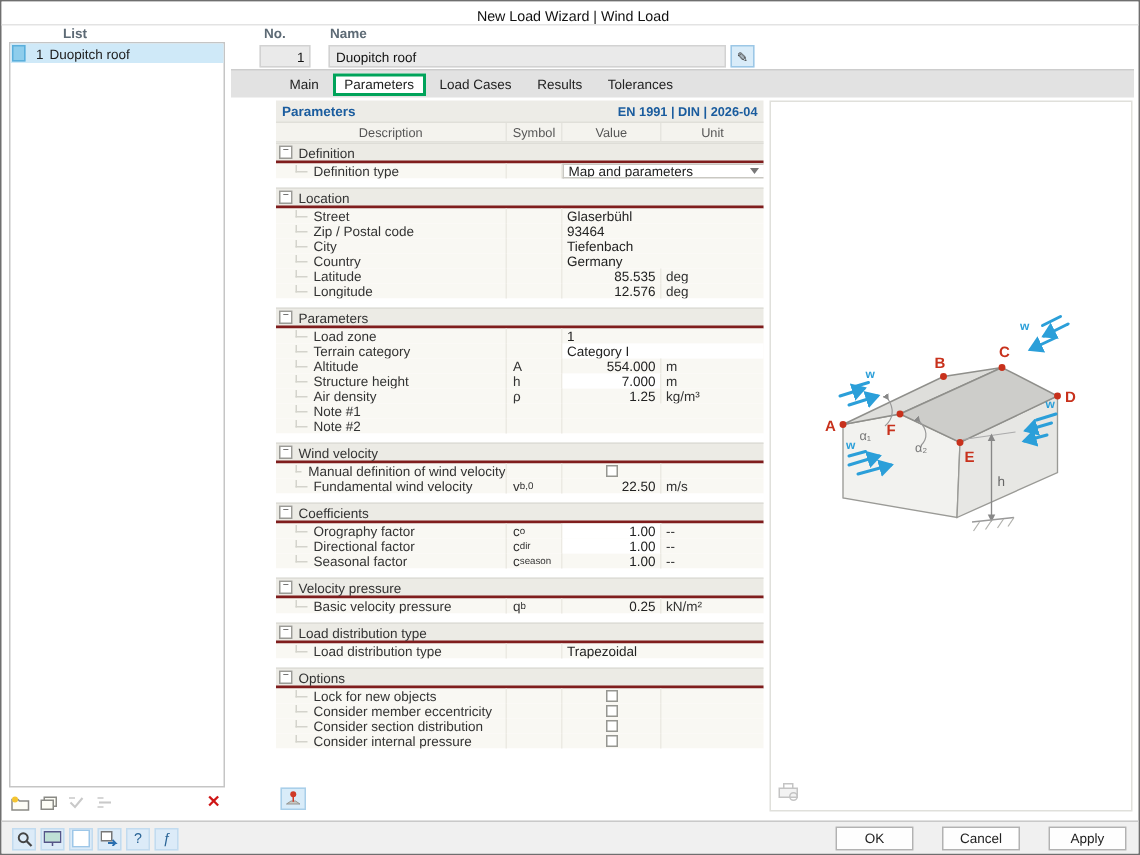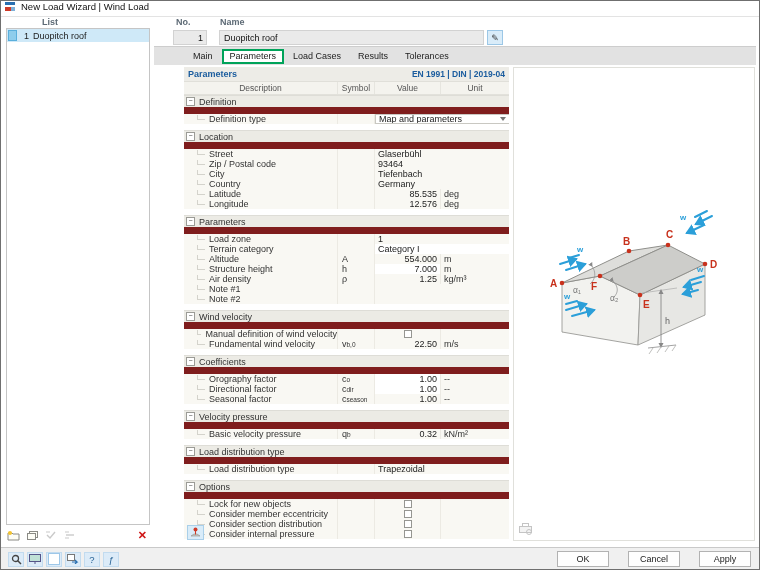--- a/index.html
+++ b/index.html
@@ -1,19 +1,19 @@
 <!DOCTYPE html>
 <html><head>
 <meta charset="utf-8">
 <style>
   html,body{margin:0;padding:0;background:#d8d8d8;font-family:"Liberation Sans",sans-serif;}
   .win{position:relative;width:758px;height:568px;border:1px solid #6f6f6f;background:#ffffff;overflow:hidden;}
 
   
-  .titlebar{position:absolute;top:0;left:0;right:0;height:15px;background:#fff;border-bottom:1px solid #e3e3e3;display:flex;gap:5px;padding-left:4px;}
+  .titlebar{position:absolute;top:0;left:0;right:0;height:15px;background:#fff;border-bottom:1px solid #e3e3e3;display:flex;align-items:center;gap:5px;padding-left:4px;flex-direction:column;}
   .title{font-size:9.5px;color:#101010;}
 
   
   .panel-label{position:absolute;font-size:9px;font-weight:bold;color:#5d6a75;}
   #lbl-list{left:24px;top:16px;padding-left:17px;}
   .listbox{position:absolute;left:5px;top:27px;width:144px;height:497px;background:#fff;border:1px solid #c5c5c5;box-sizing:border-box;}
   .litem{height:13px;display:flex;align-items:center;font-size:9px;color:#1c1c1c;background:#cfe9f8;}
   .lmark{width:9px;height:11px;background:#8ecdec;border:1px solid #5aafdc;margin:0 2px 0 1px;box-sizing:border-box;}
   .lnum{width:10px;text-align:right;margin-right:4px;}
   .list-toolbar{position:absolute;left:5px;top:527px;width:144px;height:15px;display:flex;align-items:center;gap:4px;}
@@ -38,21 +38,21 @@
 
   
   .params{position:absolute;left:183px;top:66px;width:325px;height:474px;background:#fff;}
   .phead{height:14px;background:#edece7;display:flex;justify-content:space-between;align-items:center;padding:0 4px;border-bottom:1px solid #e0dfd9;}
   .ptitle{font-size:9px;font-weight:bold;color:#1a5c9e;}
   .pstd{font-size:8.5px;font-weight:bold;color:#1a5c9e;}
   .colhead{display:grid;grid-template-columns:154px 37px 66px 68px;height:12px;background:#f4f3ee;border-bottom:1px solid #e2e1db;font-size:8.5px;color:#555;}
   .colhead div{display:flex;align-items:center;justify-content:center;border-right:1px solid #e6e5df;}
   .colhead div:last-child{border-right:none;}
 
-  .tsec{height:11px;background:#ecebe5;border-top:1px solid #deddd7;border-bottom:7px solid #7f1d1d;display:flex;align-items:center;font-size:9px;color:#333;}
+  .tsec{height:11px;background:#ecebe5;border-top:1px solid #deddd7;border-bottom:2px solid #7f1d1d;display:flex;align-items:center;font-size:9px;color:#333;}
   .minus{width:7px;height:7px;border:1px solid #9b9b96;background:#fff;font-size:7px;line-height:6px;text-align:center;color:#444;margin:0 4px 0 2px;}
   .trow{display:grid;grid-template-columns:154px 37px 66px 68px;height:10px;background:#f9f8f3;font-size:9px;color:#222;}
   .cell{display:flex;align-items:center;border-right:1px solid #eceae3;overflow:hidden;white-space:nowrap;box-sizing:border-box;}
   .cdesc{padding-left:13px;color:#333;}
   .tree{width:7px;height:4px;border-left:1px solid #d4d3cc;border-bottom:1px solid #d4d3cc;margin:0 4px 4px 0;}
   .csym{padding-left:4px;color:#333;}
   .csym sub{font-size:6.5px;}
   .cval.num{justify-content:flex-end;padding-right:3px;}
   .cval.white{background:#fff;}
   .cval.wide{grid-column:3/5;padding-left:3px;border-right:none;}
@@ -141,21 +141,21 @@
     <div class="tab">Main</div>
     <div class="tab active">Parameters</div>
     <div class="tab">Load Cases</div>
     <div class="tab">Results</div>
     <div class="tab">Tolerances</div>
   </div>
 
   <div class="params">
     <div class="phead">
       <span class="ptitle">Parameters</span>
-      <span class="pstd">EN 1991 | DIN | 2019-04</span>
+      <span class="pstd">EN 1991 | DIN | 2026-04</span>
     </div>
     <div class="colhead">
       <div>Description</div>
       <div>Symbol</div>
       <div>Value</div>
       <div>Unit</div>
     </div>
     <div id="ptable">
         <div class="tsec">
           <span class="minus">−</span>
@@ -352,21 +352,21 @@
         <div class="tsec">
           <span class="minus">−</span>
           <span class="sectitle">Velocity pressure</span>
         </div>
         <div class="trow">
           <div class="cell cdesc">
             <span class="tree"></span>
             <span class="rowlbl">Basic velocity pressure</span>
           </div>
           <div class="cell csym">q<sub>b</sub></div>
-          <div class="cell cval num">0.32</div>
+          <div class="cell cval num">0.25</div>
           <div class="cell cunit">kN/m²</div>
         </div>
         <div class="tgap"></div>
         <div class="tsec">
           <span class="minus">−</span>
           <span class="sectitle">Load distribution type</span>
         </div>
         <div class="trow">
           <div class="cell cdesc">
             <span class="tree"></span>

